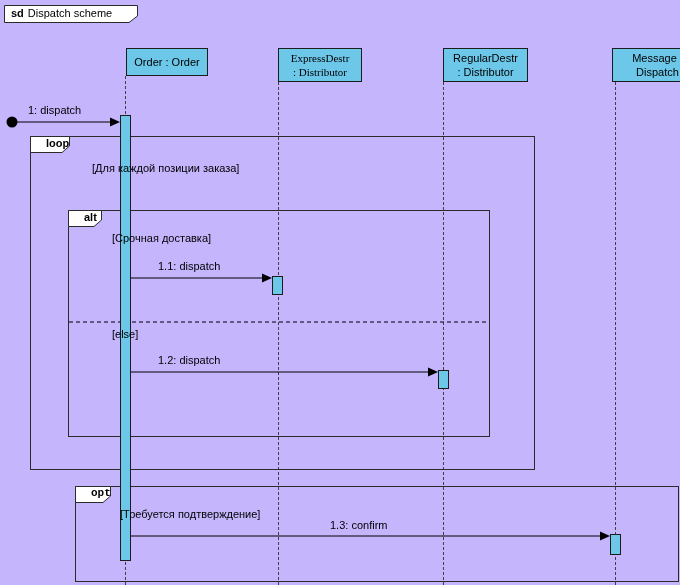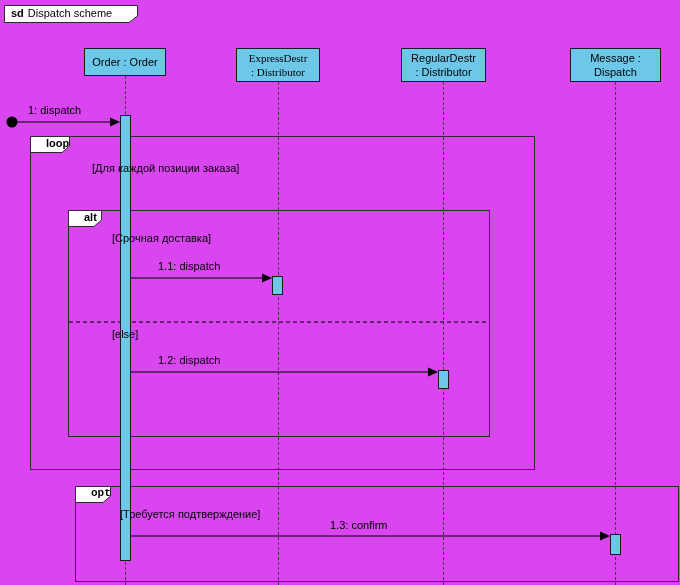--- a/index.html
+++ b/index.html
@@ -1,30 +1,30 @@
 <!DOCTYPE html>
 <html><head>
 <meta charset="utf-8">
 <style>
   * { margin:0; padding:0; box-sizing:border-box; }
   html,body { background:#ffffff; }
   body { font-family:"Liberation Sans","DejaVu Sans",sans-serif; color:#000; }
-  #canvas { position:relative; width:680px; height:585px; background:#d946ef; overflow:hidden; }
+  #canvas { position:relative; width:680px; height:585px; background:#c4b5fd; overflow:hidden; }
 
   .lifeline { position:absolute; width:0; border-left:1px dashed #3f3f3f; z-index:1; }
 
   .frame { position:absolute; border:1px solid #2b2b2b; background:transparent; z-index:2; }
 
   #overlay { position:absolute; left:0; top:0; z-index:3; }
 
   .activation { position:absolute; background:#6cc7e9; border:1px solid #1c1c1c; z-index:4; }
 
   .head { position:absolute; background:#6cc7e9; border:1px solid #1c1c1c;
           display:flex; flex-direction:column; align-items:center; justify-content:center;
-          font-size:11px; line-height:1.3; text-align:center; z-index:5; }
+          font-size:11px; line-height:1.3; text-align:center; z-index:5;margin-left:42px; }
 
   .frag-label { position:absolute; z-index:6; }
   .frag-label svg { position:absolute; left:0; top:0; display:block; }
   .frag-label .op { position:absolute; left:16px; top:1px; font-size:11px; font-weight:bold; white-space:nowrap; }
 
   .guard { position:absolute; font-size:11px; white-space:nowrap; z-index:6; }
   .msg-label { position:absolute; font-size:11px; white-space:nowrap; z-index:6; }
 
   .title-tab { position:absolute; left:4px; top:5px; width:134px; height:18px; z-index:7; }
   .title-tab svg { position:absolute; left:0; top:0; display:block; }

